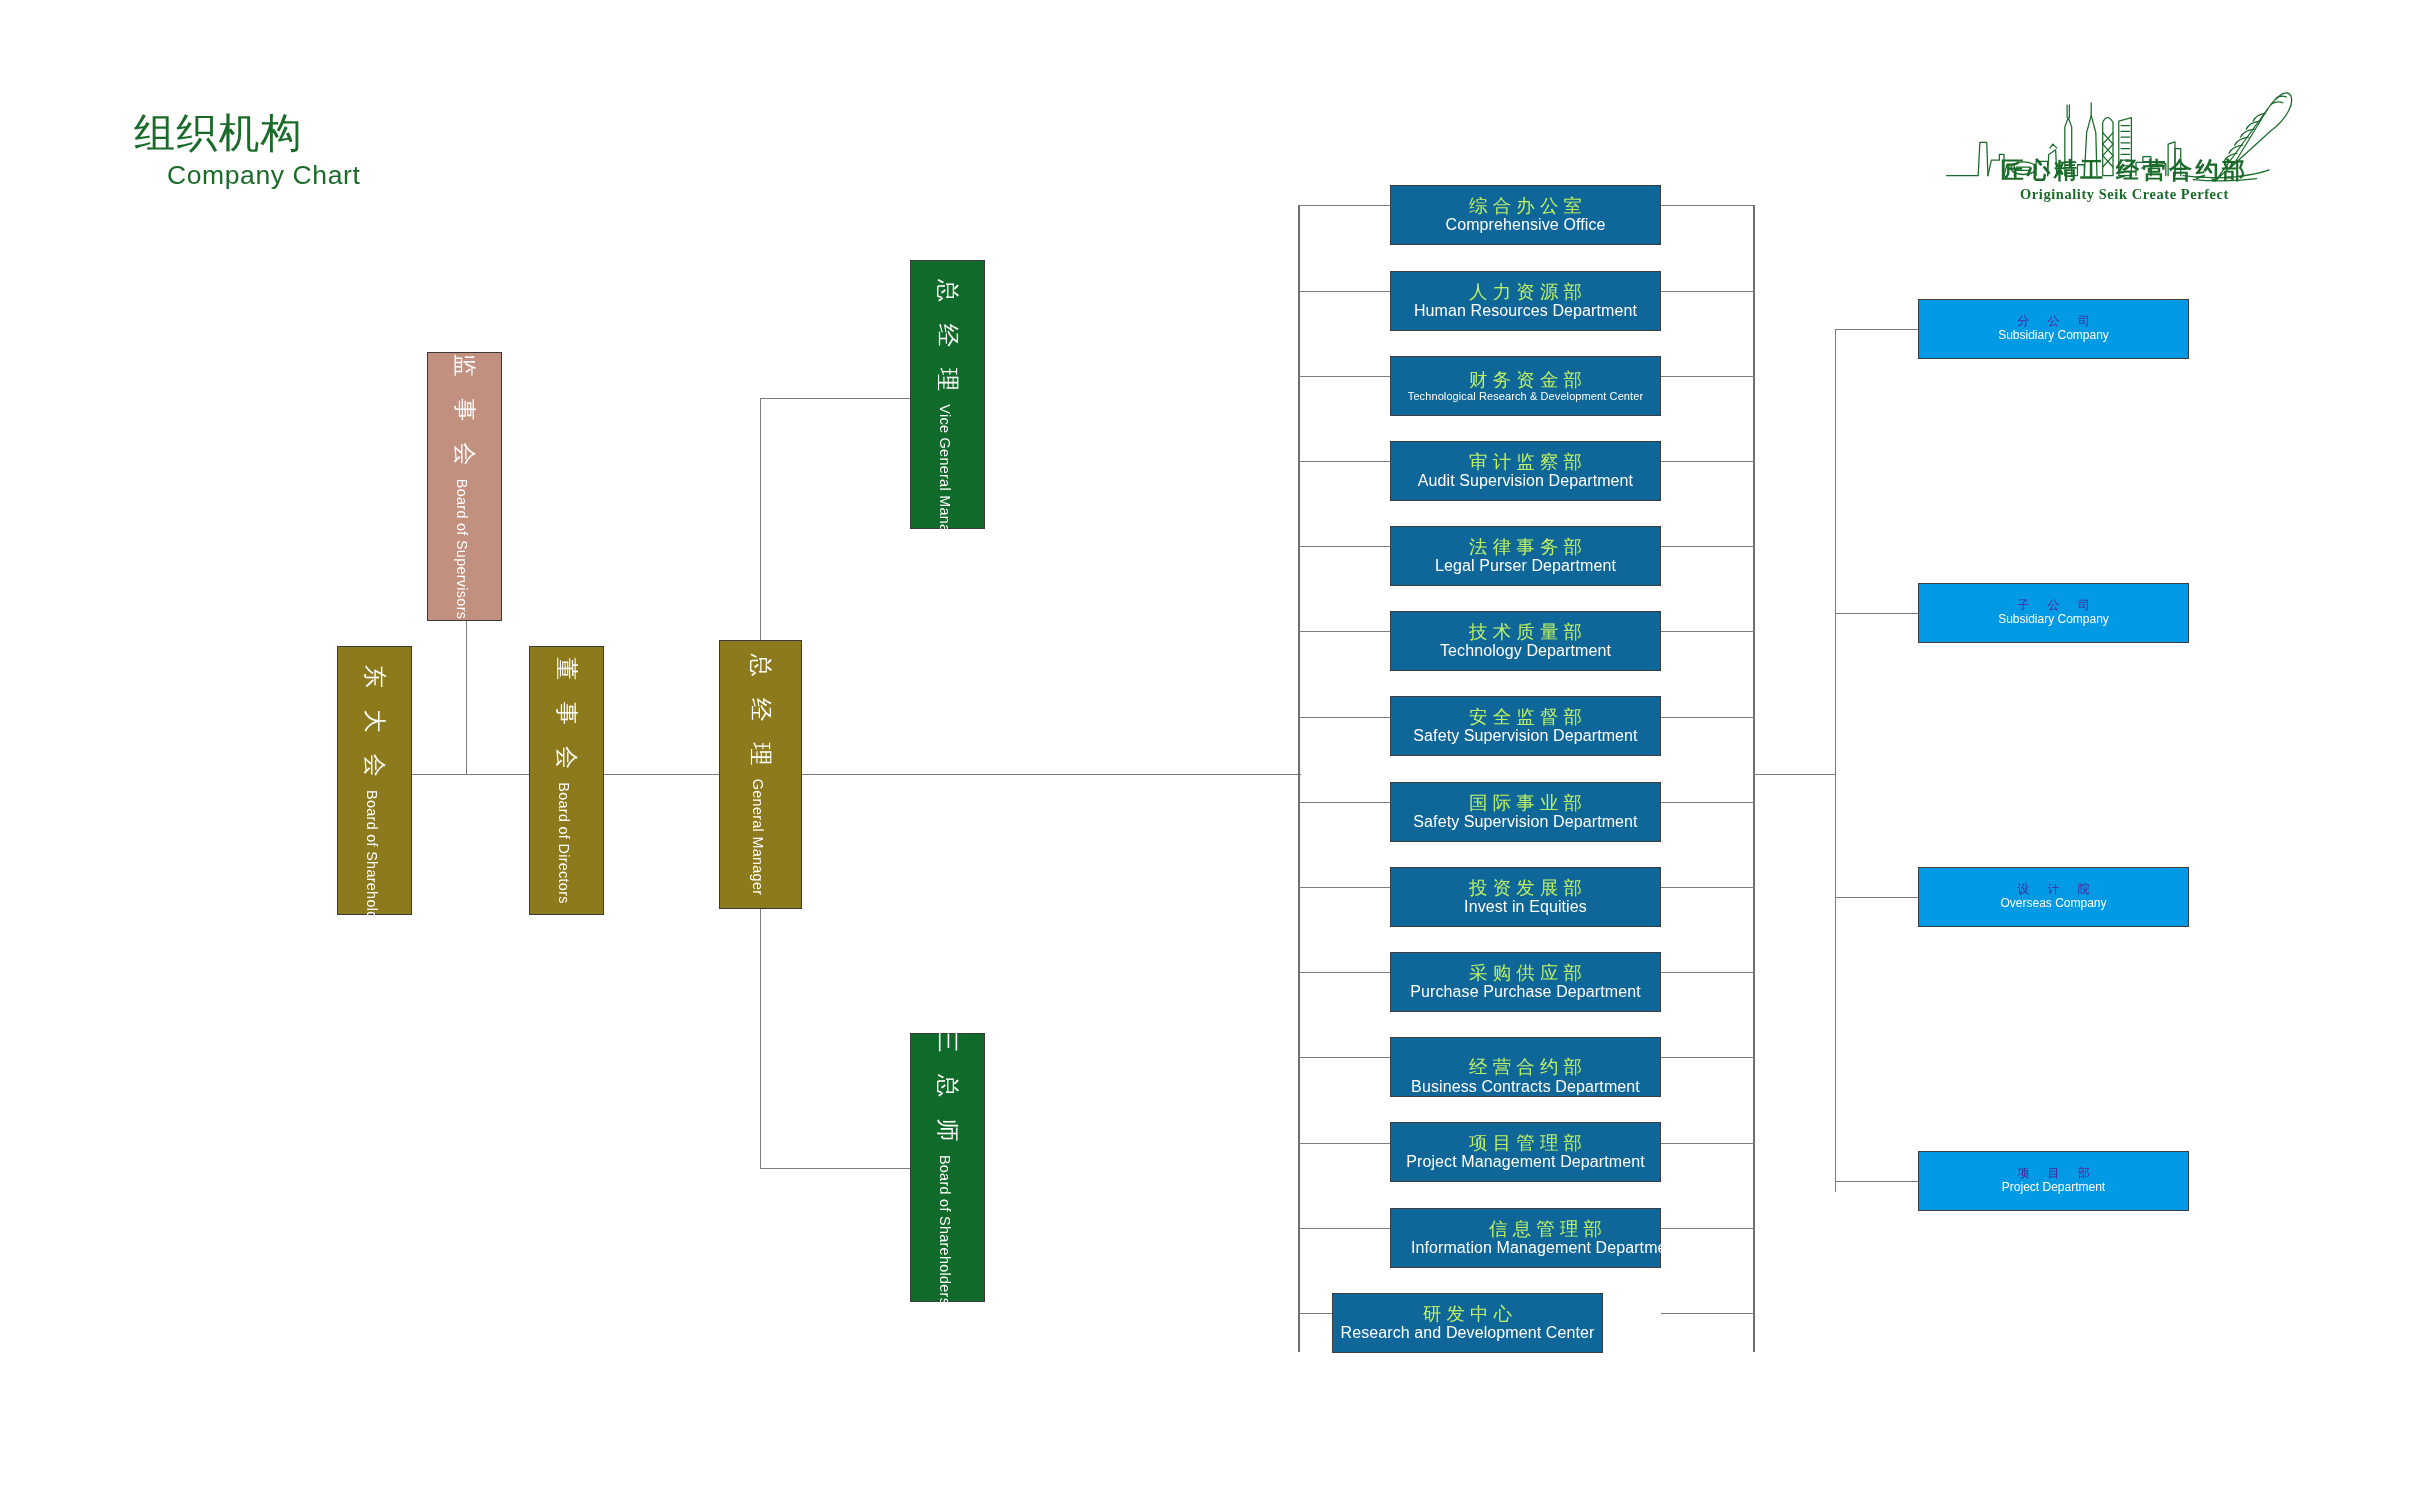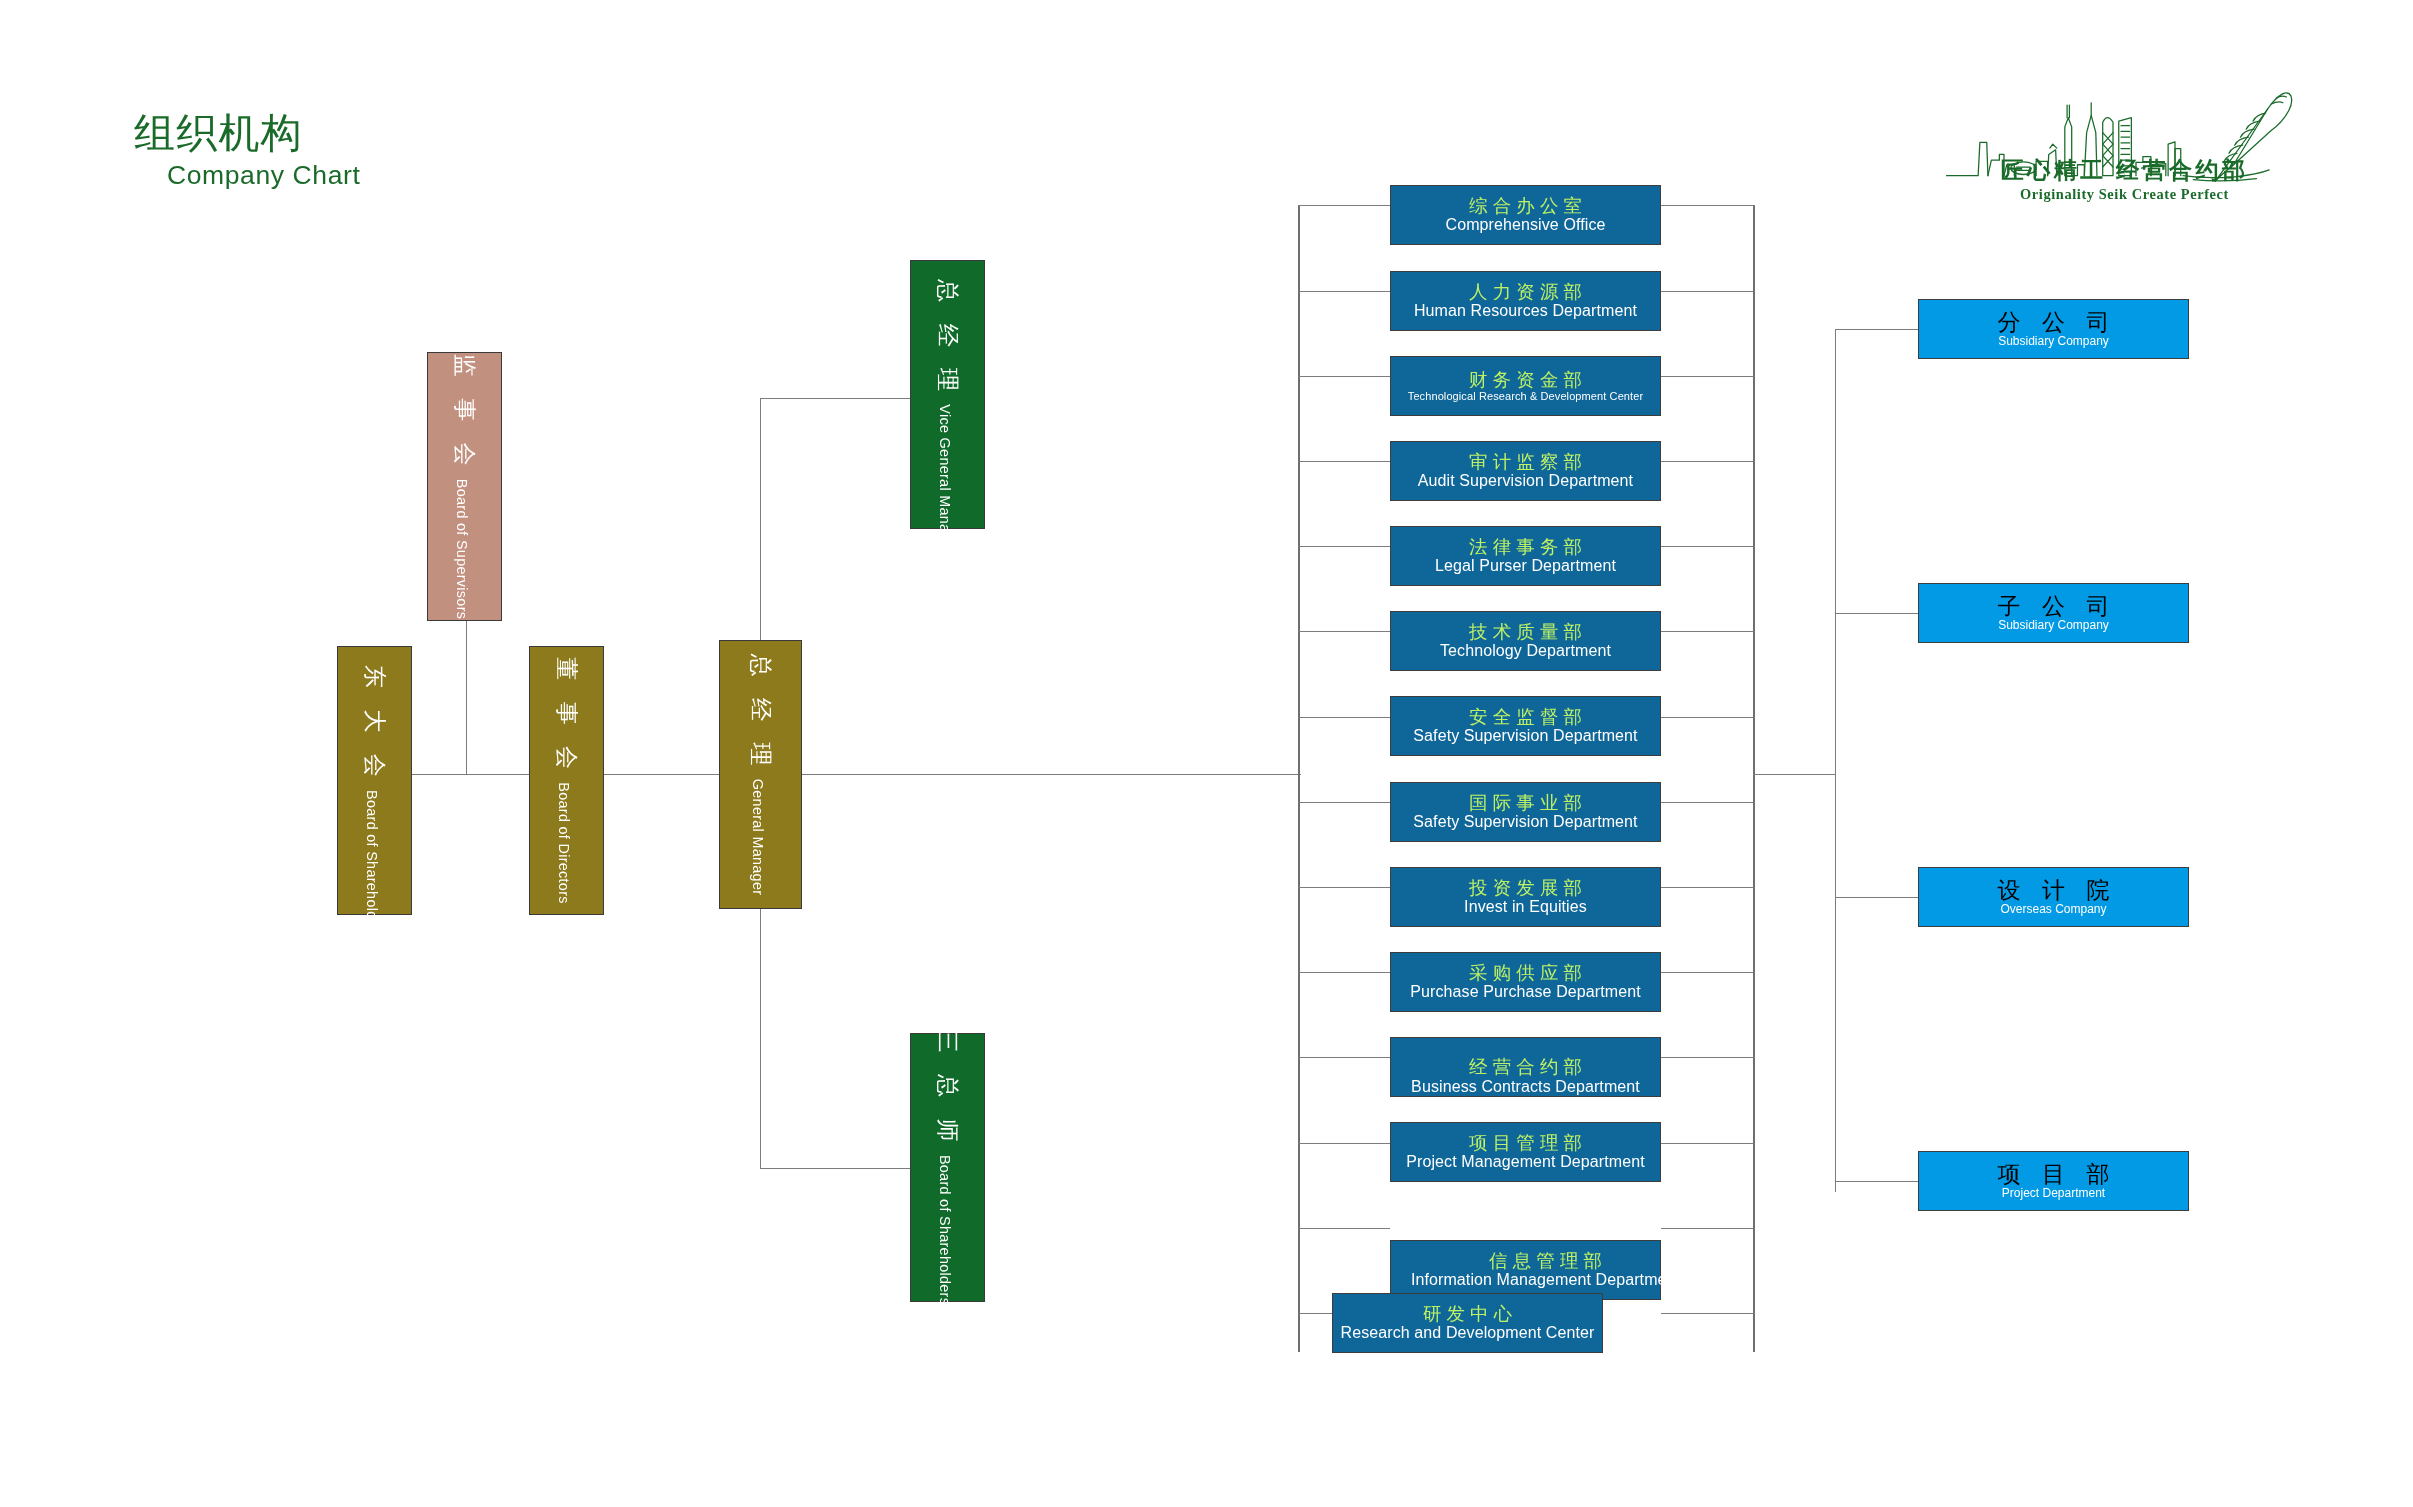--- a/index.html
+++ b/index.html
@@ -48,21 +48,21 @@
         display:flex;flex-direction:column;align-items:center;justify-content:center;}
   .dept .dcn{font-size:18.4px;color:#bef264;letter-spacing:5.2px;line-height:1.12;
              text-indent:5.2px;}
   .dept .den{font-size:16px;color:#fff;line-height:1.12;letter-spacing:0.1px;
              white-space:nowrap;}
 
   
   .sub{position:absolute;width:271px;height:60px;background:#039ae5;
        border:1.2px solid #3d3d3d;box-sizing:border-box;
        display:flex;flex-direction:column;align-items:center;justify-content:center;}
-  .sub .scn{font-size:23px;color:#000000;letter-spacing:7.5px;line-height:1.15;
+  .sub .scn{font-size:12px;color:#4c1d95;letter-spacing:7.5px;line-height:1.15;
             text-indent:7.5px;}
   .sub .sen{font-size:12px;color:#fff;line-height:1.15;white-space:nowrap;}
 </style>
 </head>
 <body>
 
 <div id="stage">
 
   <div class="title-cn">组织机构</div>
   <div class="title-en">Company Chart</div>
@@ -252,21 +252,21 @@
     <span class="den">Purchase Purchase Department</span>
   </div>
   <div class="dept" style="left:1390px; top:1037px;justify-content:flex-end;">
     <span class="dcn">经营合约部</span>
     <span class="den">Business Contracts Department</span>
   </div>
   <div class="dept" style="left:1390px; top:1122px;">
     <span class="dcn">项目管理部</span>
     <span class="den">Project Management Department</span>
   </div>
-  <div class="dept" style="left:1390px; top:1240px;padding-left:40px;">
+  <div class="dept" style="left:1390px; top:1208px;padding-left:40px;">
     <span class="dcn">信息管理部</span>
     <span class="den">Information Management Department</span>
   </div>
   <div class="dept" style="left:1332px; top:1293px;">
     <span class="dcn">研发中心</span>
     <span class="den">Research and Development Center</span>
   </div>
 
   <div class="ln lnh" style="left:1835px;top:329px;width:83px;"></div>
   <div class="ln lnh" style="left:1835px;top:613px;width:83px;"></div>

